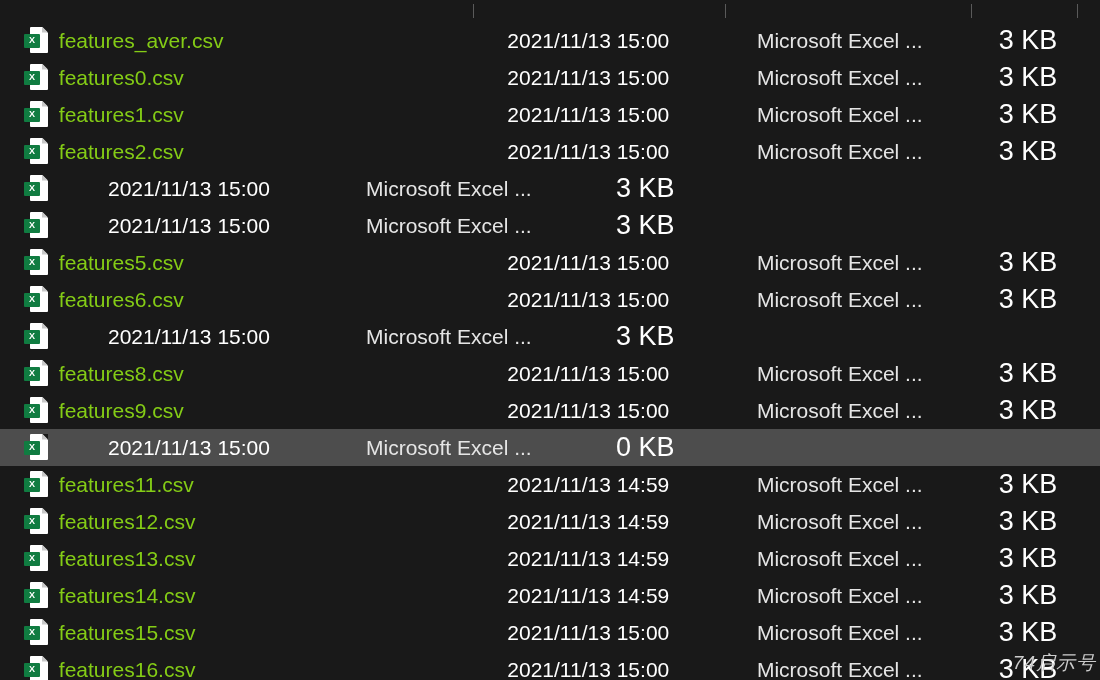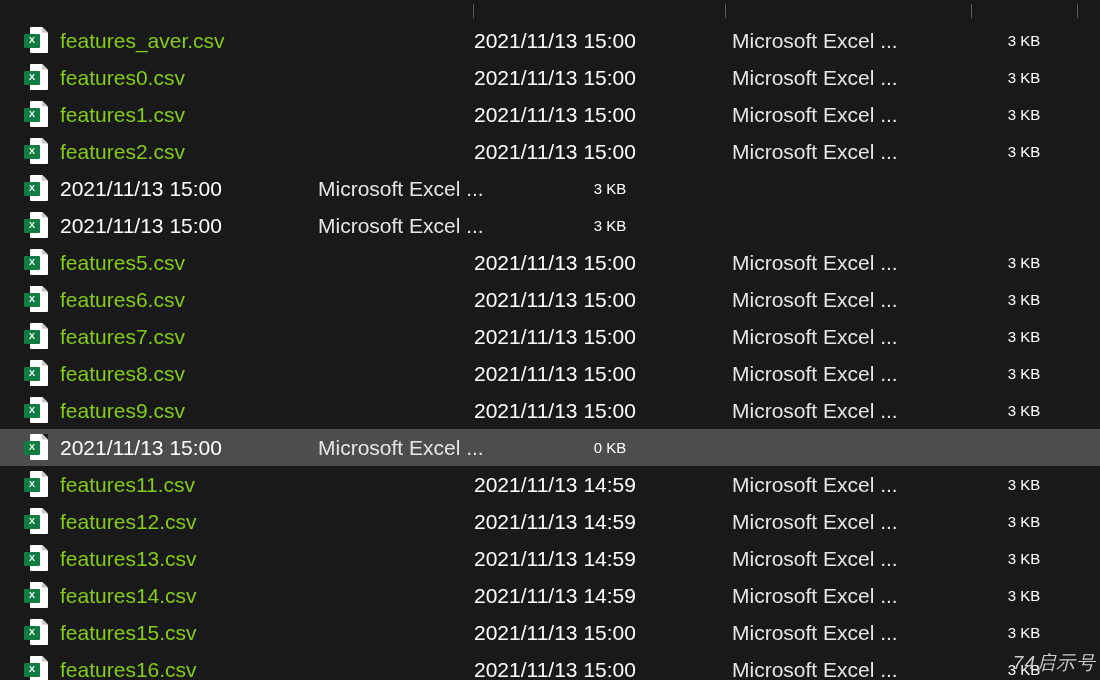--- a/index.html
+++ b/index.html
@@ -112,33 +112,34 @@
       font-size: 21px;
       color: #84cc16;
       white-space: nowrap;
       overflow: hidden;
     }
     .date-cell {
       width: 258px;
       font-size: 21px;
       color: #ffffff;
       white-space: nowrap;
+      margin-left: 48px;
     }
     .type-cell {
       width: 250px;
       font-size: 21px;
       color: #e5e5e5;
       white-space: nowrap;
       overflow: hidden;
     }
     .size-cell {
       width: 94px;
-      font-size: 15px;
+      font-size: 27px;
       color: #ffffff;
-      text-align: center;
+      text-align: left;
       white-space: nowrap;
       padding-right: 10px;
     }
     .watermark {
       position: absolute;
       right: 4px;
       bottom: 4px;
       font-size: 19px;
       color: #cccccc;
       font-family: "Microsoft YaHei", sans-serif;
@@ -270,21 +271,20 @@
     </div>
     <div class="file-row">
       <div class="icon-cell">
         <div class="excel-icon">
           <div class="page"></div>
           <div class="badge">
             <span class="badge-x">X</span>
           </div>
         </div>
       </div>
-      <div class="name-cell">features7.csv</div>
       <div class="date-cell">2021/11/13 15:00</div>
       <div class="type-cell">Microsoft Excel ...</div>
       <div class="size-cell">3 KB</div>
     </div>
     <div class="file-row">
       <div class="icon-cell">
         <div class="excel-icon">
           <div class="page"></div>
           <div class="badge">
             <span class="badge-x">X</span>

